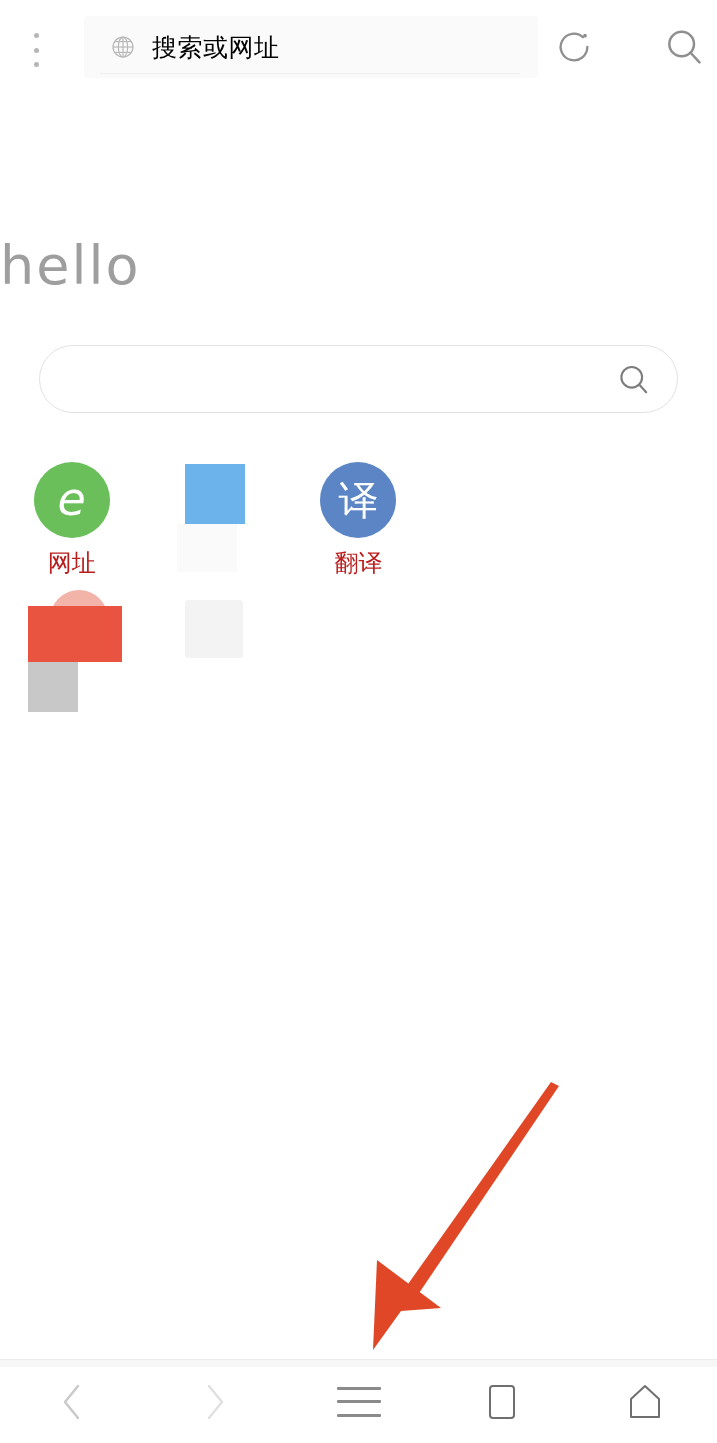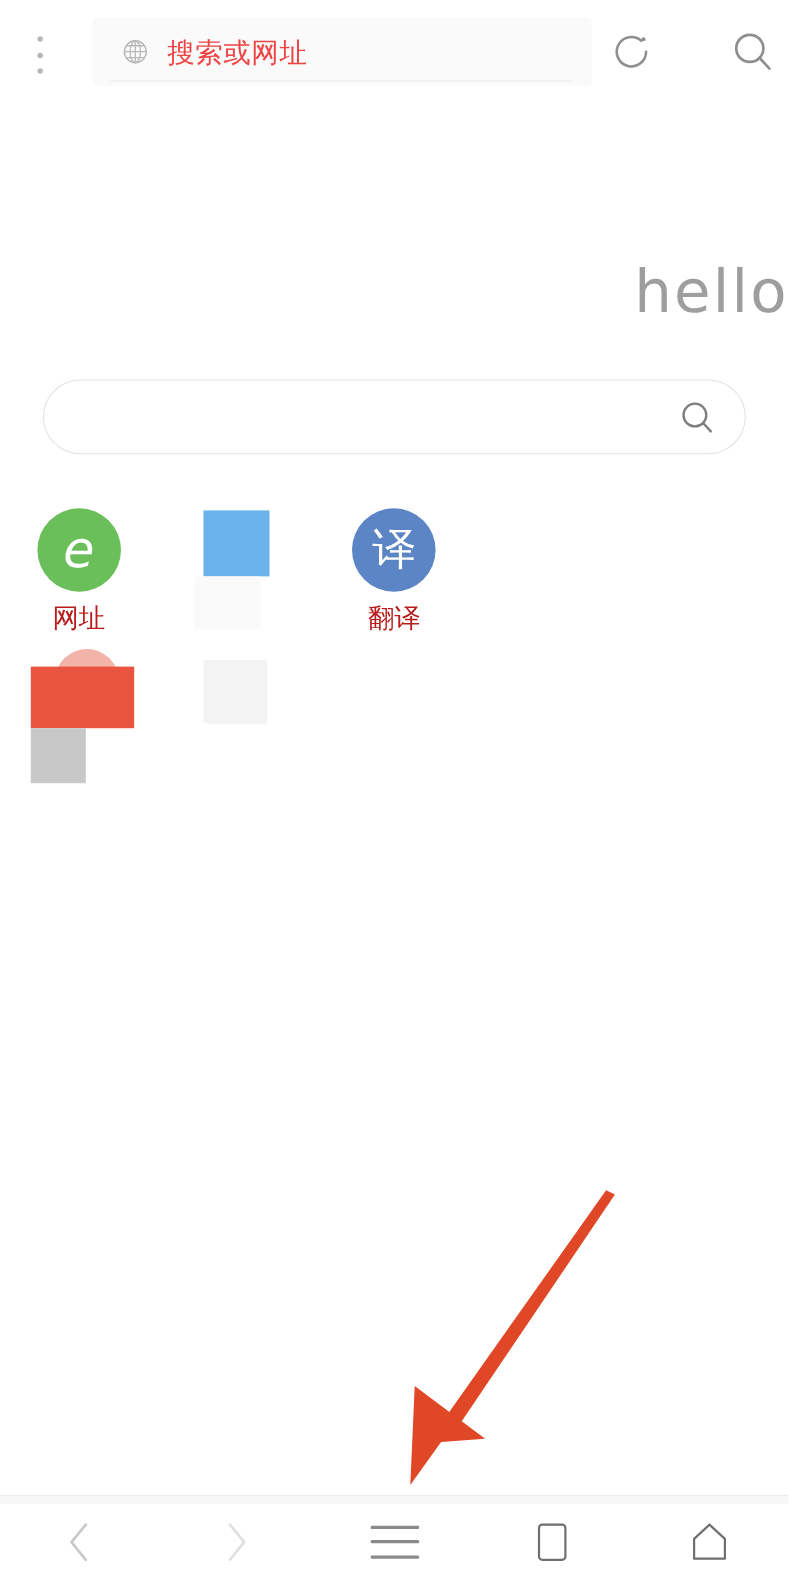--- a/index.html
+++ b/index.html
@@ -58,38 +58,38 @@
     content: "";
     position: absolute;
     left: 16px; right: 18px; bottom: 4px;
     height: 1px;
     background: #ededed;
   }
   .globe { width: 26px; height: 26px; flex: 0 0 auto; }
   .url-placeholder {
     margin-left: 16px;
     font-size: 25px;
-    color: #ef4444;
+    color: #000000;
     letter-spacing: 0.5px;
     white-space: nowrap;
   }
   .topicon {
     position: absolute;
     top: 27px;
     width: 40px; height: 40px;
   }
   .topicon.refresh { left: 554px; }
   .topicon.search  { left: 664px; }
 
   
   .logo {
     position: absolute;
     left: 0; top: 234px;
     width: 717px;
-    text-align: right;
+    text-align: left;
     font-size: 54px;
     font-weight: 400;
     color: #9e9e9e;
     letter-spacing: 2px;
     font-family: "DejaVu Sans", "Liberation Sans", sans-serif;
   }
 
   
   .searchbox {
     position: absolute;

